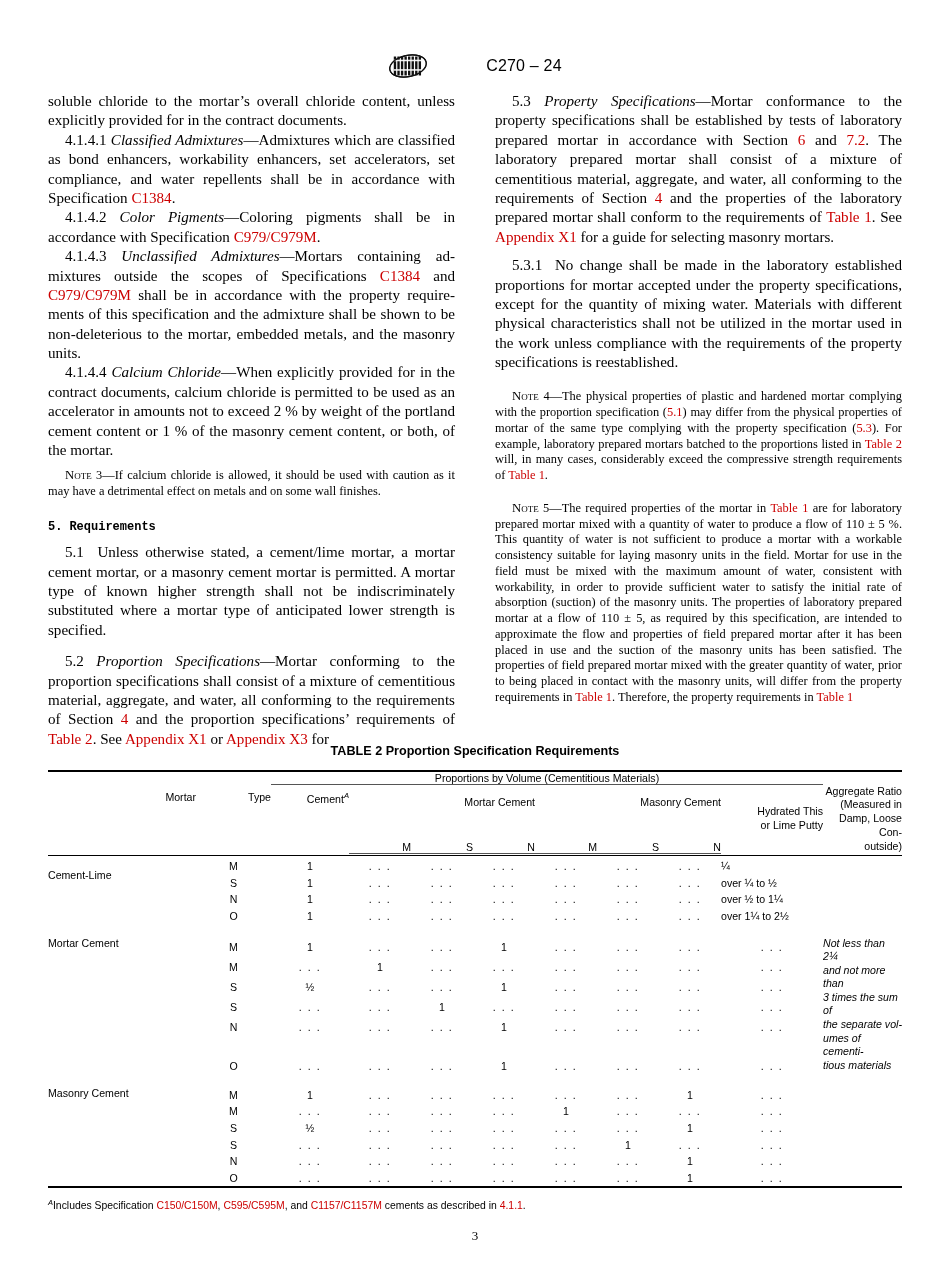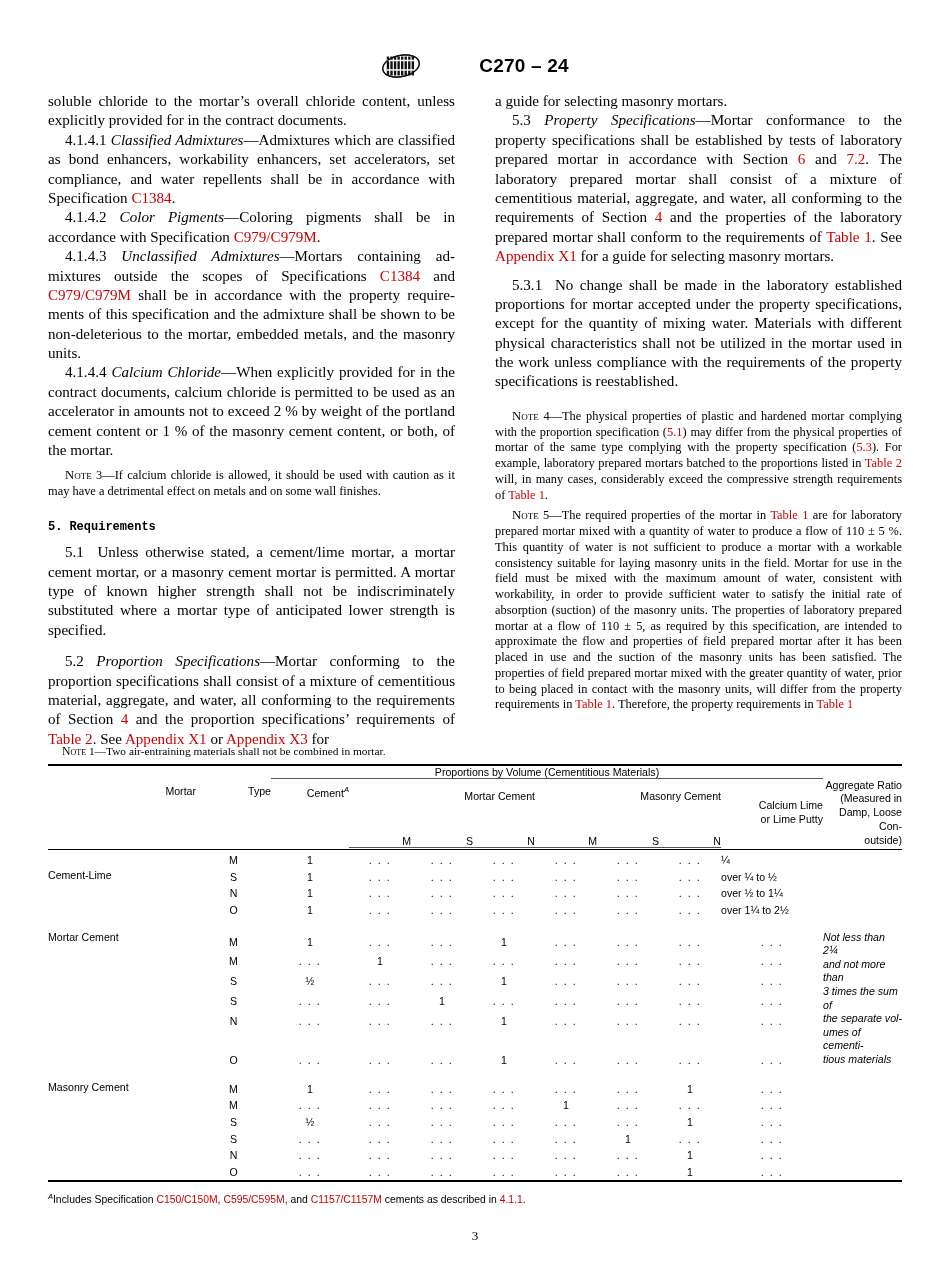--- a/index.html
+++ b/index.html
@@ -33,22 +33,22 @@
     padding-top: 46px;
     height: 40px;
   }
   .astm-logo {
     width: 40px;
     height: 30px;
     display: block;
   }
   .doc-designation {
     font-family: "Liberation Sans", "DejaVu Sans", sans-serif;
-    font-weight: bold;
-    font-size: 19px;
+    font-weight: normal;
+    font-size: 16px;
     letter-spacing: 0.2px;
     margin-left: 48px;
   }
 
   
   .columns {
     position: absolute;
     top: 92px;
     left: 48px;
     width: 854px;
@@ -70,21 +70,21 @@
     text-indent: 17px;
   }
   p.note {
     font-size: 12.4px;
     line-height: 1.27;
     text-indent: 17px;
     margin-top: 7px;
     text-align: justify;
   }
   p.note-tight {
-    margin-top: 4px;
+    margin-top: 16px;
   }
   .sc {
     font-variant: small-caps;
     font-size: 1.03em;
   }
   .it { font-style: italic; }
   .lnk { color: #cc0000; }
   h2.sect {
     font-family: Liberation Mono, monospace;
     font-weight: bold;
@@ -214,41 +214,40 @@
       <p class="ind"><span>5.1</span>&nbsp; <span>Unless otherwise stated, a cement/lime mortar, a mortar cement mortar, or a masonry cement mortar is permitted. A mortar type of known higher strength shall not be indiscrimi­nately substituted where a mortar type of anticipated lower strength is specified.</span></p>
 
       <div class="gap-md"></div>
 
       <p class="ind"><span>5.2</span> <span class="it">Proportion Specifications</span><span>—Mortar conforming to the proportion specifications shall consist of a mixture of cemen­titious material, aggregate, and water, all conforming to the requirements of Section </span><span class="lnk">4</span><span> and the proportion specifications’ requirements of </span><span class="lnk">Table 2</span><span>. See </span><span class="lnk">Appendix X1</span><span> or </span><span class="lnk">Appendix X3</span><span> for</span></p>
 
     </div>
 
     <div class="col">
 
-      <p>a guide for selecting masonry mortars.</p>
 
       <p class="ind"><span>5.3</span> <span class="it">Property Specifications</span><span>—Mortar conformance to the property specifications shall be established by tests of labora­tory prepared mortar in accordance with Section </span><span class="lnk">6</span><span> and </span><span class="lnk">7.2</span><span>. The laboratory prepared mortar shall consist of a mixture of cementitious material, aggregate, and water, all conforming to the requirements of Section </span><span class="lnk">4</span><span> and the properties of the laboratory prepared mortar shall conform to the requirements of </span><span class="lnk">Table 1</span><span>. See </span><span class="lnk">Appendix X1</span><span> for a guide for selecting masonry mortars.</span></p>
 
       <div class="gap-sm"></div>
 
       <p class="ind"><span>5.3.1</span>&nbsp; <span>No change shall be made in the laboratory established proportions for mortar accepted under the property specifications, except for the quantity of mixing water. Mate­rials with different physical characteristics shall not be utilized in the mortar used in the work unless compliance with the requirements of the property specifications is reestablished.</span></p>
 
       <div class="gap-sm"></div>
 
       <p class="note"><span class="sc">Note</span><span> 4</span><span>—The physical properties of plastic and hardened mortar complying with the proportion specification (</span><span class="lnk">5.1</span><span>) may differ from the physical properties of mortar of the same type complying with the property specification (</span><span class="lnk">5.3</span><span>). For example, laboratory prepared mortars batched to the proportions listed in </span><span class="lnk">Table 2</span><span> will, in many cases, considerably exceed the compressive strength requirements of </span><span class="lnk">Table 1</span><span>.</span></p>
 
       <p class="note note-tight"><span class="sc">Note</span><span> 5</span><span>—The required properties of the mortar in </span><span class="lnk">Table 1</span><span> are for laboratory prepared mortar mixed with a quantity of water to produce a flow of 110 ± 5 %. This quantity of water is not sufficient to produce a mortar with a workable consistency suitable for laying masonry units in the field. Mortar for use in the field must be mixed with the maximum amount of water, consistent with workability, in order to provide sufficient water to satisfy the initial rate of absorption (suction) of the masonry units. The properties of laboratory prepared mortar at a flow of 110 ± 5, as required by this specification, are intended to approximate the flow and properties of field prepared mortar after it has been placed in use and the suction of the masonry units has been satisfied. The properties of field prepared mortar mixed with the greater quantity of water, prior to being placed in contact with the masonry units, will differ from the property requirements in </span><span class="lnk">Table 1</span><span>. Therefore, the property requirements in </span><span class="lnk">Table 1</span></p>
 
     </div>
   </div>
 
   <div class="table-wrap">
 
-
-    <p class="table-note"><span class="sc">Note</span><span> 1</span><span>—Two air-entraining materials shall not be combined in mortar.</span></p>
+    <div class="table-title">TABLE 2 Proportion Specification Requirements</div>
+
 
     <table class="t2">
       <colgroup>
         <col style="width:148px">
           <col style="width:75px">
           <col style="width:78px">
         <col style="width:62px">
           <col style="width:62px">
           <col style="width:62px">
         <col style="width:62px">
@@ -265,42 +264,42 @@
         <td class="hcap span-rule" colspan="8">Proportions by Volume (Cementitious Materials)</td>
         <td></td>
       </tr>
 
       <tr>
         <td class="hd-cell hd-left" rowspan="3" style="vertical-align:top;padding-top:6px">Mortar</td>
         <td class="hd-cell" rowspan="3" style="vertical-align:top;padding-top:6px">Type</td>
         <td class="hd-cell" rowspan="3" style="vertical-align:top;padding-top:6px"><span>Cement</span><sup>A</sup></td>
         <td class="hd-cell" colspan="3" rowspan="2" style="vertical-align:middle">Mortar Cement</td>
         <td class="hd-cell" colspan="3" rowspan="2" style="vertical-align:middle">Masonry Cement</td>
-        <td class="hd-cell" rowspan="3" style="vertical-align:middle;line-height:1.3"><span>Calcium Lime</span><br><span>or Lime Putty</span></td>
+        <td class="hd-cell" rowspan="3" style="vertical-align:middle;line-height:1.3"><span>Hydrated This</span><br><span>or Lime Putty</span></td>
         <td class="hd-cell" rowspan="3" style="vertical-align:middle;line-height:1.3"><span>Aggregate Ratio</span><br><span>(Measured in</span><br><span>Damp, Loose Con-</span><br><span>outside)</span></td>
       </tr>
       <tr></tr>
 
       <tr>
         <td class="hd-cell span-rule">M</td>
         <td class="hd-cell span-rule">S</td>
         <td class="hd-cell span-rule">N</td>
         <td class="hd-cell span-rule">M</td>
         <td class="hd-cell span-rule">S</td>
         <td class="hd-cell span-rule">N</td>
       </tr>
 
       <tr class="rule-thin">
             <td colspan="11" style="height:1px;padding:0"></td>
           </tr>
 
       </tbody>
         <tbody id="table-body">
           <tr class="rowh">
-            <td class="l" rowspan="4" style="vertical-align: top; padding-top: 19px;">Cement-Lime</td>
+            <td class="l" rowspan="4" style="vertical-align: top; padding-top: 13px;">Cement-Lime</td>
             <td class="c">M</td>
             <td class="c">1</td>
             <td class="c dots">. . .</td>
             <td class="c dots">. . .</td>
             <td class="c dots">. . .</td>
             <td class="c dots">. . .</td>
             <td class="c dots">. . .</td>
             <td class="c dots">. . .</td>
             <td class="ll">¼</td>
             <td class="aggcell" rowspan="4"></td>

